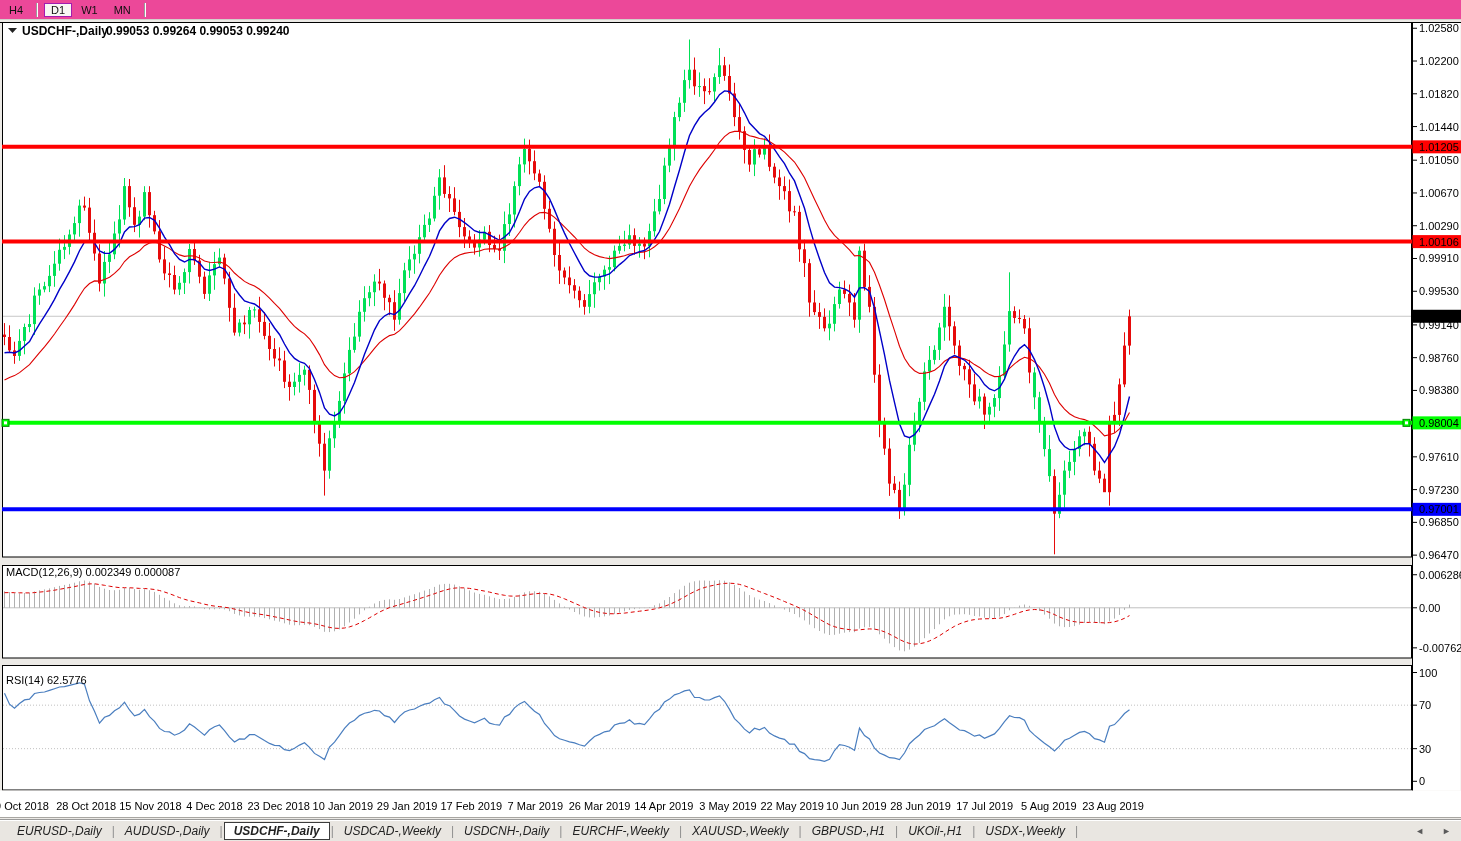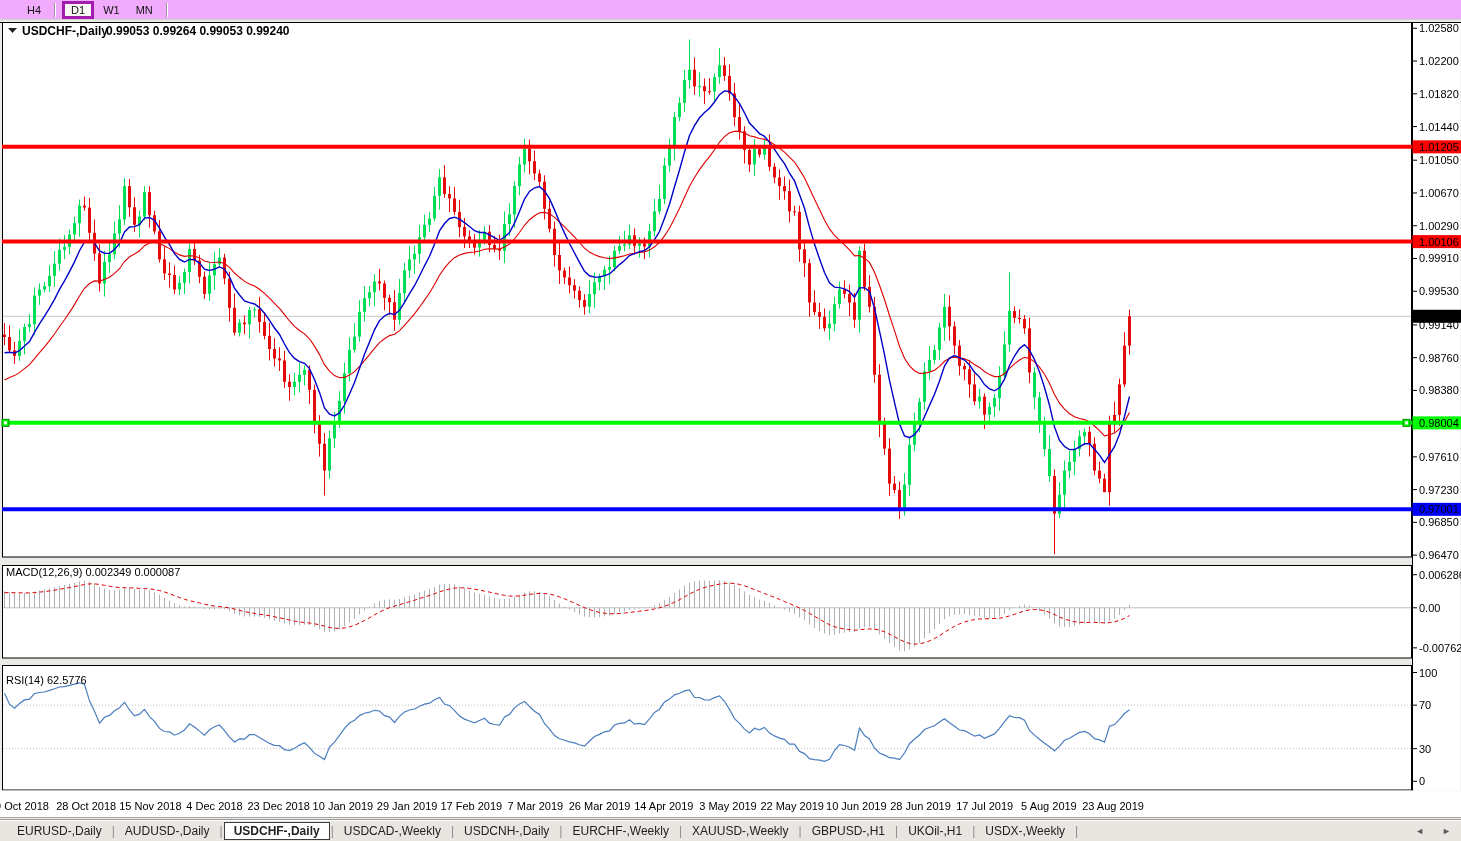--- a/index.html
+++ b/index.html
@@ -8,36 +8,36 @@
     background:#eceae6;font-family:"Liberation Sans",sans-serif;
     -webkit-user-select:none;user-select:none;
   }
   svg text{font-family:"Liberation Sans",sans-serif;fill:#000;}
   .title-txt{font-size:12px;font-weight:600;}
   .ind-txt{font-size:11px;}
   #chart-svg{position:absolute;top:0;left:0;}
   
   .toolbar{
     position:absolute;top:0;left:0;right:0;height:19px;
-    background:#f0abfc;border-bottom:1px solid #d2d0cb;
-    display:flex;align-items:center;padding-left:19px;
+    background:#ec4899;border-bottom:1px solid #d2d0cb;
+    display:flex;align-items:center;padding-left:1px;
     font-size:11px;color:#111;z-index:5;
   }
   .tfbtn{padding:1px 7px;margin:0 1px;cursor:default;}
-  .tfbtn.active{background:#f8f7f3;border:3px solid #a21caf;padding:0 6px;}
+  .tfbtn.active{background:#f8f7f3;border:1px solid #a21caf;padding:0 6px;}
   .tbsep{width:0;height:14px;border-left:1px solid #9b9b9b;border-right:1px solid #ffffff;margin:0 5px;}
   
   .tabbar{
     position:absolute;left:0;right:0;top:819px;height:22px;
     background:#e9e6e1;border-top:1px solid #9a9a9a;
     box-shadow:inset 0 1px 0 #ffffff;
     display:flex;align-items:center;padding-left:8px;
     font-size:12px;color:#222;z-index:5;
   }
-  .tab{padding:2px 9px;white-space:nowrap;cursor:default;}
+  .tab{padding:2px 9px;white-space:nowrap;cursor:default;font-style:italic;}
   .tab.active{background:#ffffff;border:1px solid #3c3c3c;font-weight:700;padding:1px 9px;}
   .tsep{color:#8f8f8f;padding:0 1px;}
   .tab-scroll{position:absolute;right:10px;top:0;bottom:0;display:flex;align-items:center;gap:18px;color:#5a5a5a;font-size:9px;}
   .tab-scroll span{cursor:default;}
 </style>
 </head>
 <body>
 
 <svg id="chart-svg" width="1461" height="818">
   <defs>

